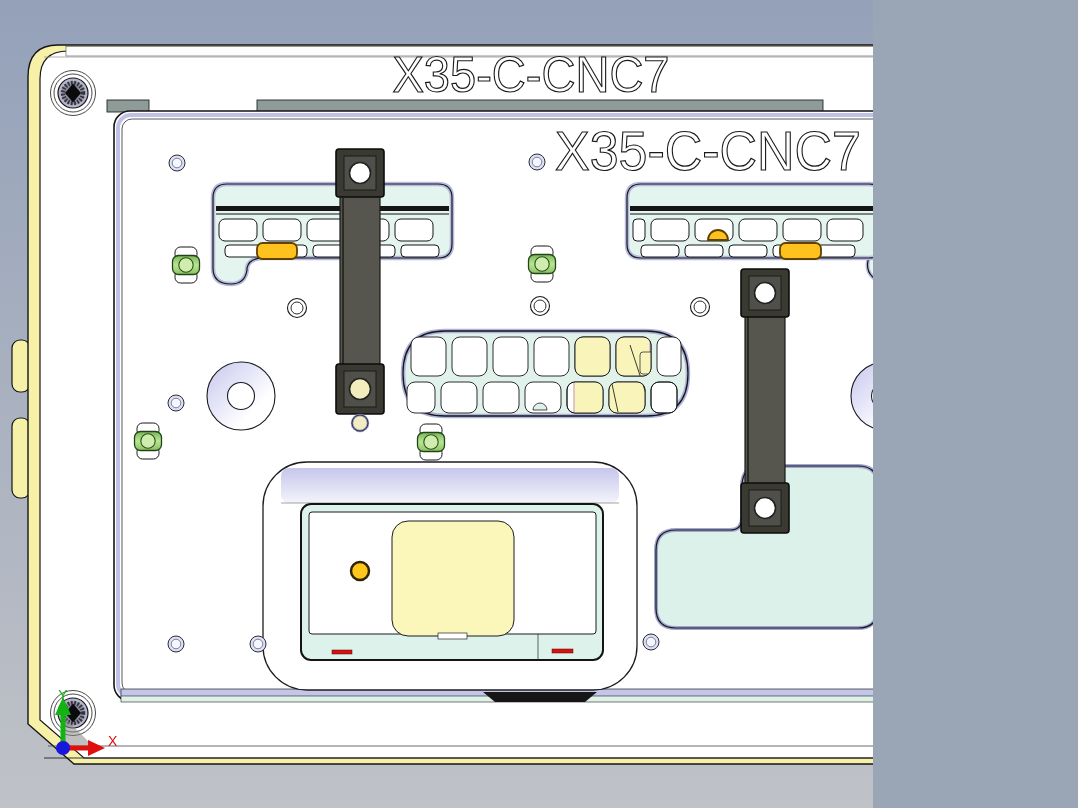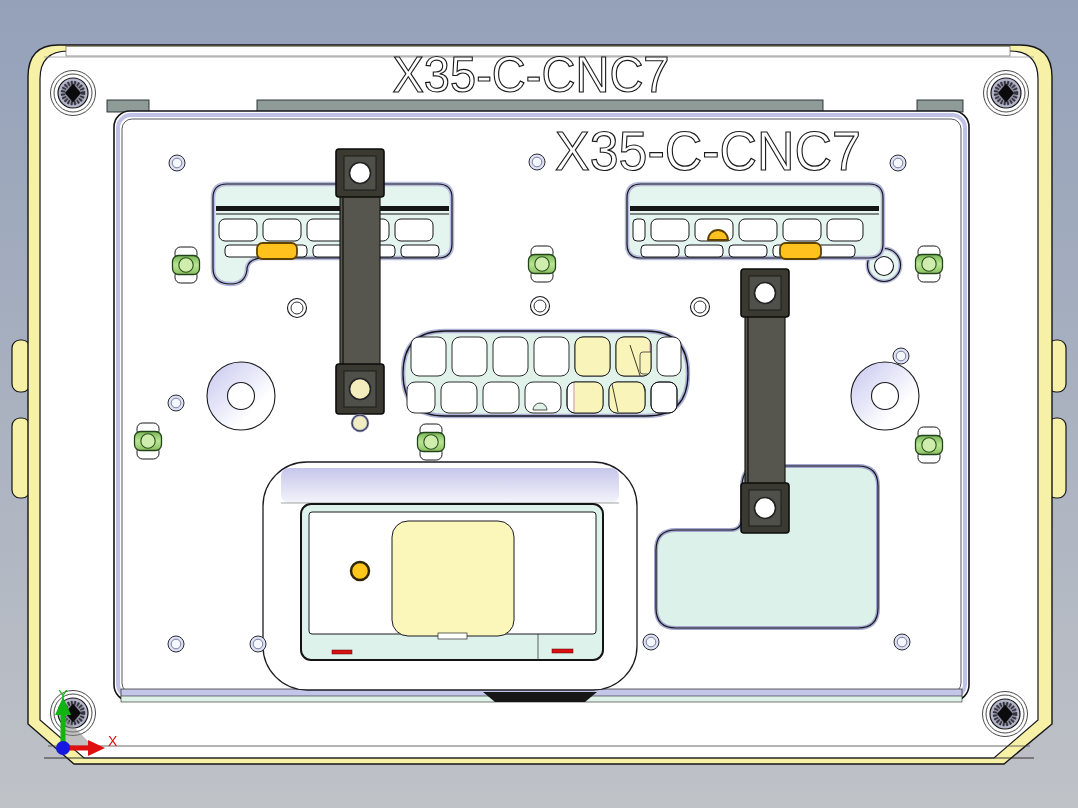--- a/index.html
+++ b/index.html
@@ -1,17 +1,17 @@
 <!DOCTYPE html>
 <html><head>
 <meta charset="utf-8">
 <style>
   html,body{margin:0;padding:0;background:#9aa5b5;}
   .viewport{
-    position:relative;width:1078px;height:808px;overflow:hidden;
+    position:relative;width:873px;height:808px;overflow:hidden;
     font-family:"Liberation Sans","DejaVu Sans",sans-serif;
   }
   svg{display:block}
   text{font-family:"Liberation Sans","DejaVu Sans",sans-serif;}
 </style>
 </head>
 <body>
 
 <div class="viewport">
 <svg width="1078" height="808" viewBox="0 0 1078 808" xmlns="http://www.w3.org/2000/svg">

